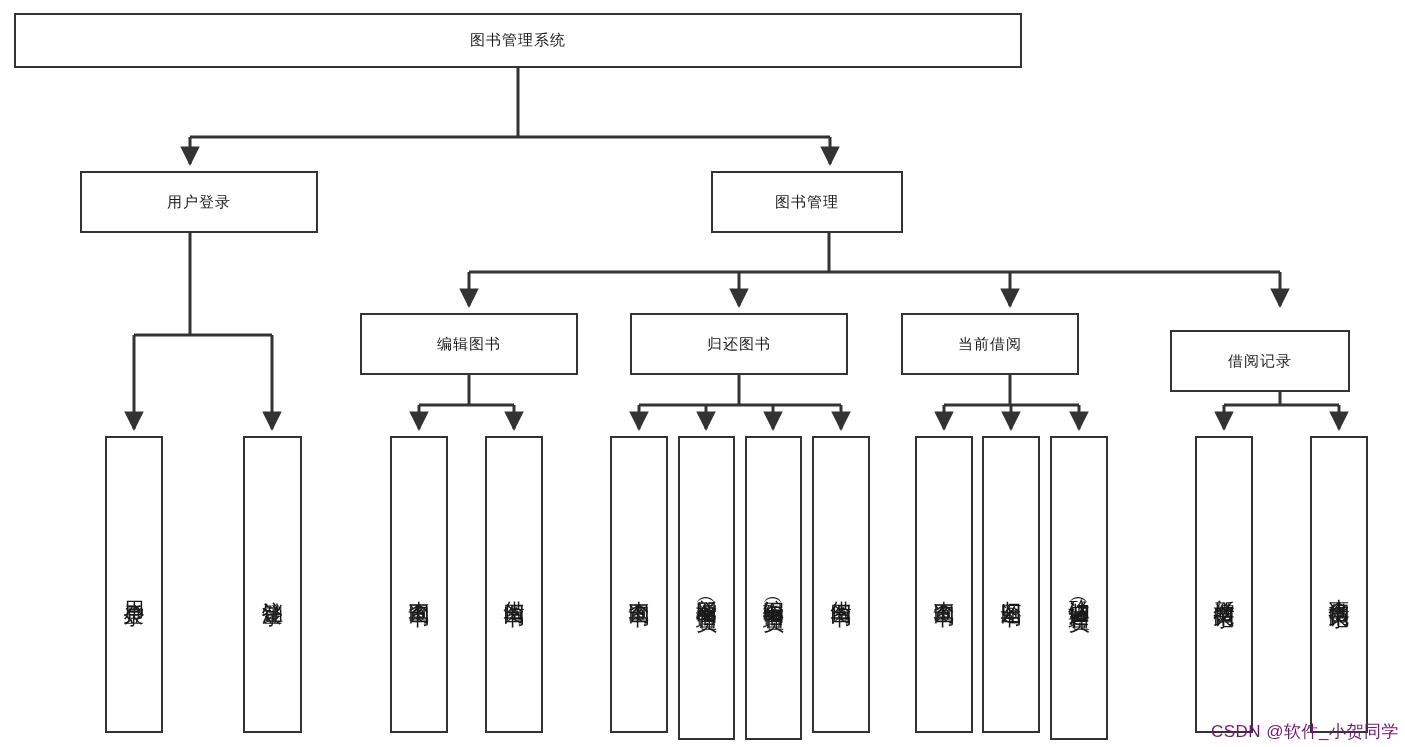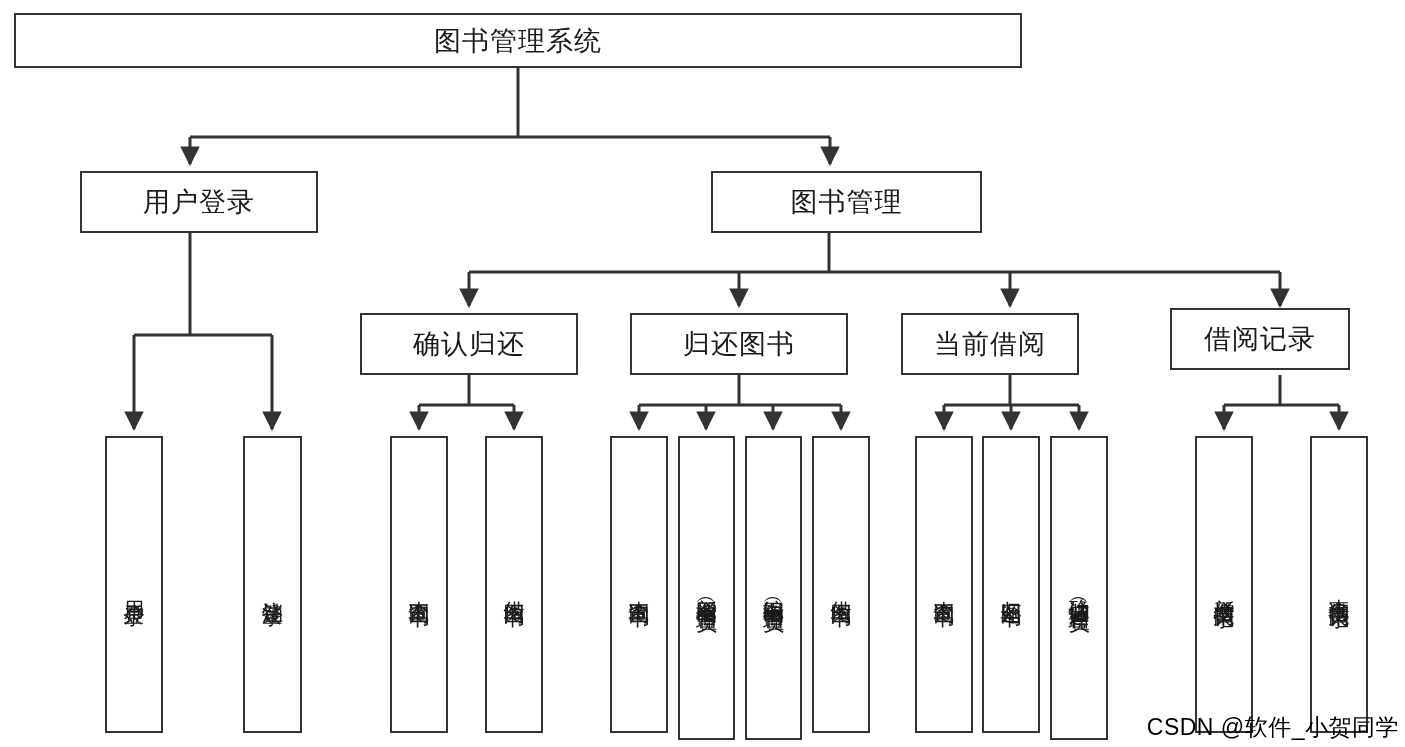--- a/index.html
+++ b/index.html
@@ -31,42 +31,42 @@
     box-sizing: border-box;
     background: #ffffff;
     border: 2.5px solid #333333;
     display: flex;
     align-items: center;
     justify-content: center;
     color: #1a1a1a;
     z-index: 2;
   }
   .node.horiz {
-    font-size: 27px;
+    font-size: 15px;
     letter-spacing: 1px;
     justify-content: center;
   }
   .node.vert {
     writing-mode: vertical-rl;
     text-orientation: upright;
     font-size: 21px;
     letter-spacing: 2px;
     padding-top: 6px;
     line-height: 1.05;
   }
   .node .label {
     display: block;
     white-space: nowrap;
   }
   #watermark {
     position: absolute;
     right: 6px;
     bottom: 4px;
-    font-size: 23px;
-    color: #000000;
+    font-size: 17px;
+    color: #701a75;
     letter-spacing: 0.5px;
     z-index: 5;
     white-space: nowrap;
   }
 </style>
 </head>
 <body>
 
 <div id="canvas">
 
@@ -120,34 +120,34 @@
     </g>
   </svg>
 
   <div class="node horiz" style="left:14px; top:13px; width:1008px; height:55px;">
     <span class="label">图书管理系统</span>
   </div>
 
   <div class="node horiz" style="left:80px; top:171px; width:238px; height:62px;">
     <span class="label">用户登录</span>
   </div>
-  <div class="node horiz" style="left:711px; top:171px; width:271px; height:62px;">
+  <div class="node horiz" style="left:711px; top:171px; width:192px; height:62px;">
     <span class="label">图书管理</span>
   </div>
 
   <div class="node horiz" style="left:360px; top:313px; width:218px; height:62px;">
-    <span class="label">确认归还</span>
+    <span class="label">编辑图书</span>
   </div>
   <div class="node horiz" style="left:630px; top:313px; width:218px; height:62px;">
     <span class="label">归还图书</span>
   </div>
   <div class="node horiz" style="left:901px; top:313px; width:178px; height:62px;">
     <span class="label">当前借阅</span>
   </div>
-  <div class="node horiz" style="left:1170px; top:308px; width:180px; height:62px;">
+  <div class="node horiz" style="left:1170px; top:330px; width:180px; height:62px;">
     <span class="label">借阅记录</span>
   </div>
 
   <div class="node vert" style="left:105px; top:436px; width:58px; height:297px;">
     <span class="label">用户登录</span>
   </div>
   <div class="node vert" style="left:243px; top:436px; width:59px; height:297px;">
     <span class="label">注销登录</span>
   </div>
   <div class="node vert" style="left:390px; top:436px; width:58px; height:297px;">

